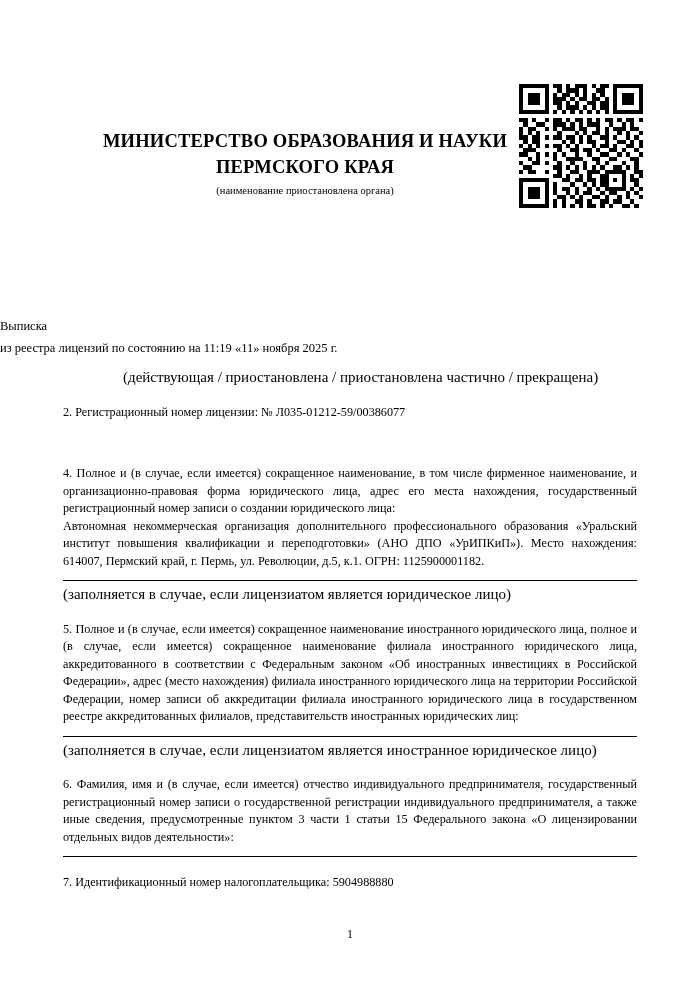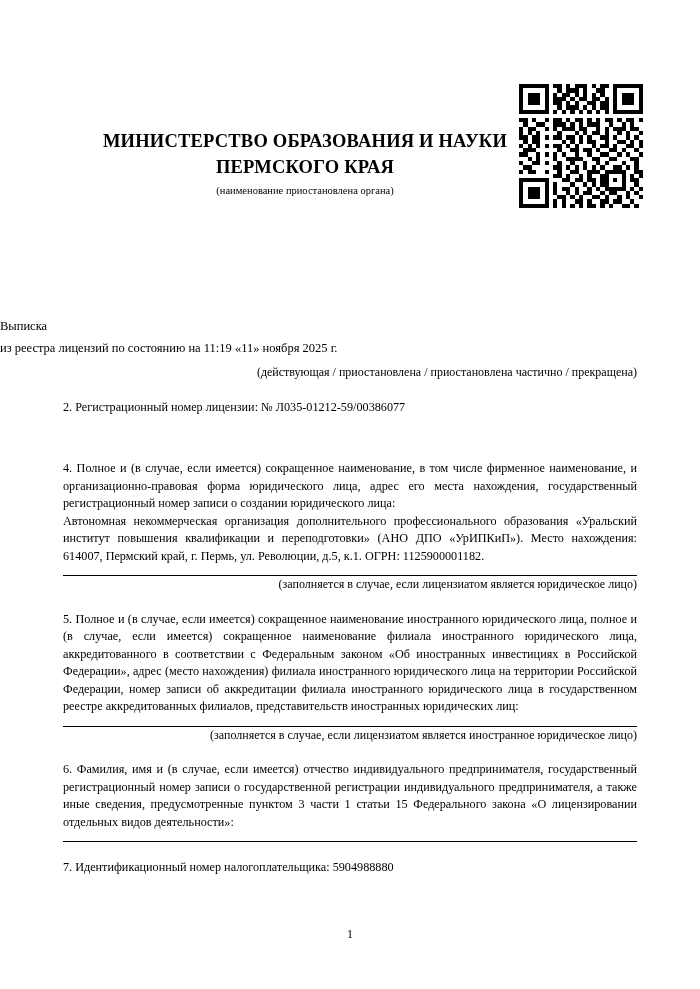--- a/index.html
+++ b/index.html
@@ -68,22 +68,23 @@
     font-size: 12.2px;
     line-height: 17.5px;
   }
   .item { margin-bottom: 0; }
   .item p { margin: 0; text-align: justify; }
   .item p.nojust { text-align: left; }
   .gap-md { height: 17px; }
   .gap-lg { height: 22px; }
 
   .note {
-    text-align: right;
-    font-size: 12px;
+    text-align: left;
+    font-size: 15px;
+    margin-top: 5px;
   }
   .note-left-pad { padding-left: 60px; }
 
   .rule {
     border: 0;
     border-top: 1px solid #000;
     margin: 10px 0 0 0;
     width: 100%;
   }
 

